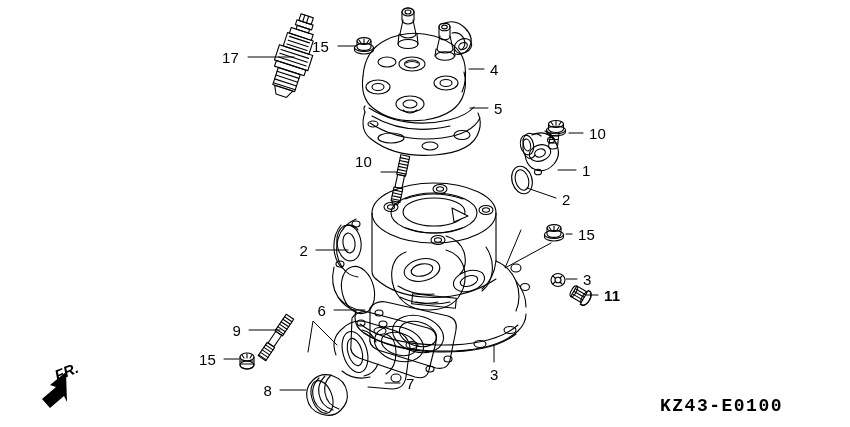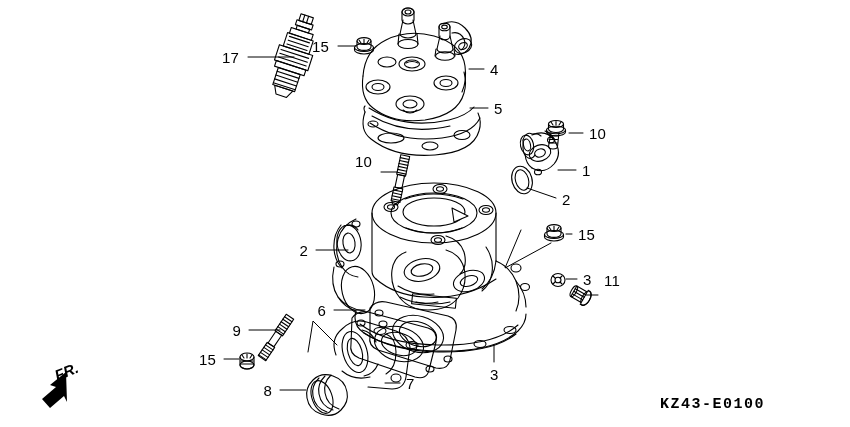--- a/index.html
+++ b/index.html
@@ -33,21 +33,21 @@
     white-space: nowrap;
     letter-spacing: 0.2px;
   }
   .callout.right { text-align: right; transform: translate(-100%, -50%); }
   .callout.left  { text-align: left;  transform: translate(0, -50%); }
   #part-number {
     position: absolute;
     left: 660px;
     top: 396px;
     font-family: "Liberation Mono", "DejaVu Sans Mono", monospace;
-    font-size: 15px;
+    font-size: 18px;
     font-weight: bold;
     letter-spacing: 1.5px;
     color: #000000;
     white-space: nowrap;
   }
   #fr-label {
     position: absolute;
     left: 52px;
     top: 368px;
     font-family: "Liberation Sans", "DejaVu Sans", sans-serif;
@@ -353,21 +353,21 @@
   <div class="callout right" style="left:329px; top:46px;">15</div>
   <div class="callout left" style="left:490px; top:69px;">4</div>
   <div class="callout left" style="left:494px; top:108px;">5</div>
   <div class="callout left" style="left:589px; top:133px;">10</div>
   <div class="callout left" style="left:582px; top:170px;">1</div>
   <div class="callout left" style="left:562px; top:199px;">2</div>
   <div class="callout right" style="left:372px; top:161px;">10</div>
   <div class="callout left" style="left:578px; top:234px;">15</div>
   <div class="callout right" style="left:308px; top:250px;">2</div>
   <div class="callout left" style="left:583px; top:279px;">3</div>
-  <div class="callout left" style="left:604px; top:280px;">11</div>
+  <div class="callout left" style="left:604px; top:295px;font-weight:bold;">11</div>
   <div class="callout right" style="left:326px; top:310px;">6</div>
   <div class="callout right" style="left:241px; top:330px;">9</div>
   <div class="callout right" style="left:216px; top:359px;">15</div>
   <div class="callout left" style="left:490px; top:374px;">3</div>
   <div class="callout left" style="left:406px; top:383px;">7</div>
   <div class="callout right" style="left:272px; top:390px;">8</div>
 
   <div id="fr-label">FR.</div>
   <div id="part-number">KZ43-E0100</div>
 

